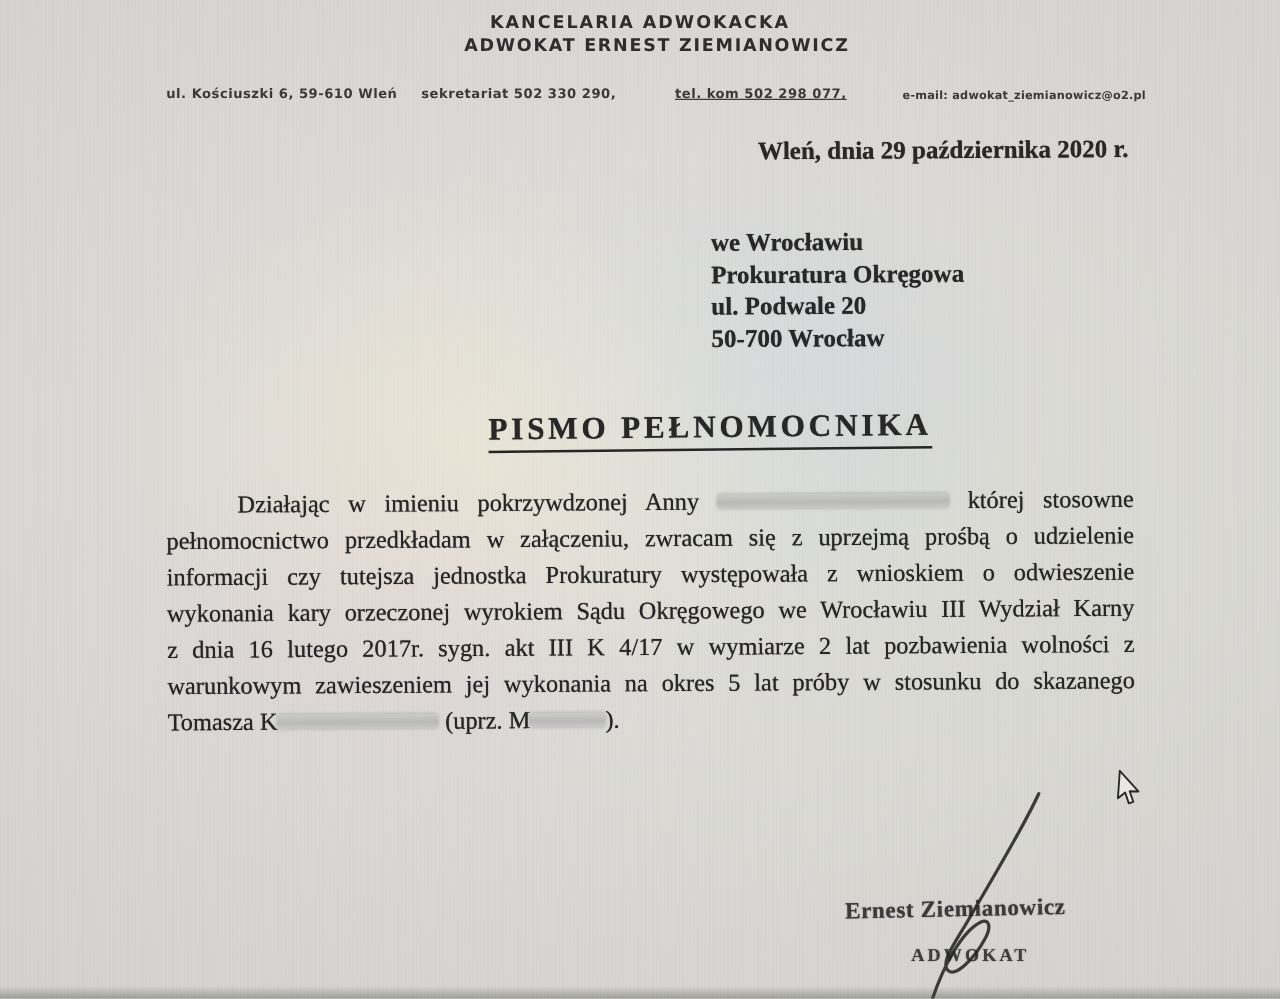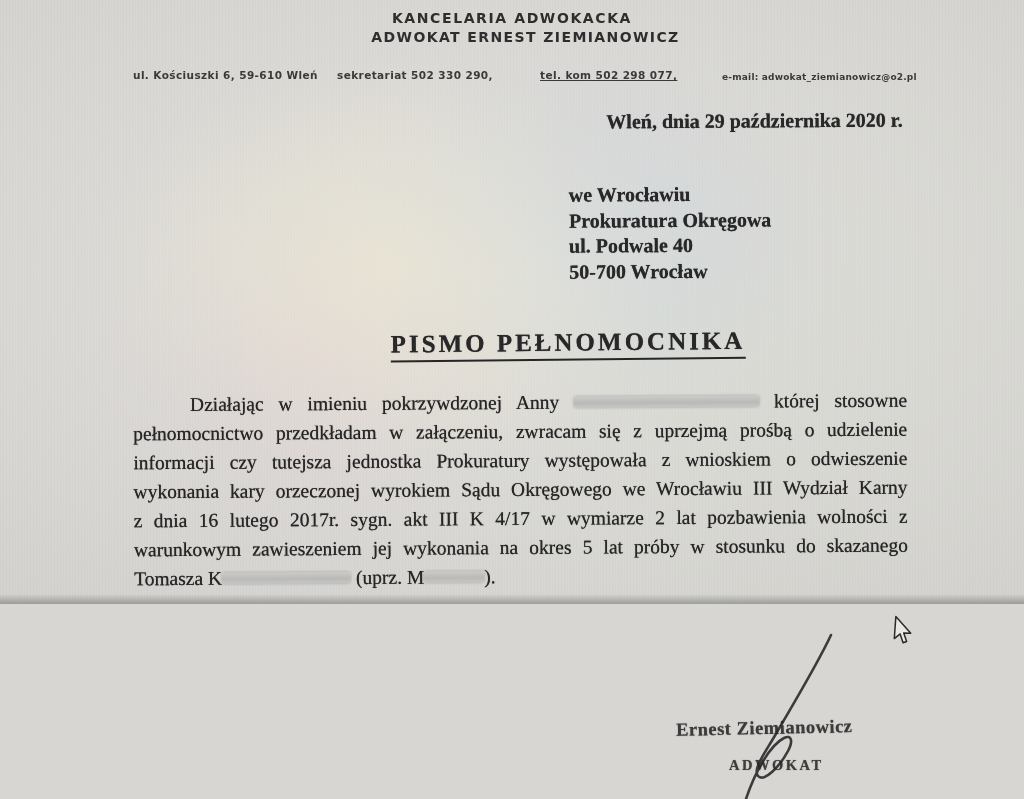--- a/index.html
+++ b/index.html
@@ -6,21 +6,21 @@
     --paper:#d8d6d2;
     --ink:#282828;
   }
   *{margin:0;padding:0;box-sizing:border-box;}
   html,body{width:1024px;height:799px;overflow:hidden;}
   body{
     font-family:"Liberation Serif", serif;
     background:var(--paper);
   }
   .page{
-    position:relative;width:1024px;height:604px;
+    position:relative;width:1024px;height:799px;
     background:
       radial-gradient(420px 300px at 38% 44%, rgba(248,238,205,0.40), rgba(248,238,205,0) 70%),
       radial-gradient(360px 260px at 58% 38%, rgba(175,200,230,0.22), rgba(175,200,230,0) 70%),
       radial-gradient(300px 240px at 30% 62%, rgba(230,190,205,0.16), rgba(230,190,205,0) 70%),
       radial-gradient(520px 380px at 72% 55%, rgba(200,215,190,0.14), rgba(200,215,190,0) 75%),
       radial-gradient(140% 120% at 50% 45%, rgba(255,255,255,0.25), rgba(120,120,116,0.16) 98%),
       repeating-linear-gradient(90deg, rgba(0,0,0,0.015) 0 1px, rgba(255,255,255,0.015) 1px 3px),
       var(--paper);
     color:var(--ink);
   }
@@ -109,21 +109,21 @@
   <div class="contact c-tel">tel. kom  502 298 077,</div>
   <div class="contact c-email">e-mail:  adwokat_ziemianowicz@o2.pl</div>
 
   <div class="content">
 
     <div class="date-line soft">Wleń, dnia 29 października 2020 r.</div>
 
     <div class="recipient soft">
       <div>we Wrocławiu</div>
       <div>Prokuratura Okręgowa</div>
-      <div>ul. Podwale 40</div>
+      <div>ul. Podwale 20</div>
       <div>50-700 Wrocław</div>
     </div>
 
     <div class="doc-title soft">PISMO PEŁNOMOCNIKA</div>
 
     <div class="body-text soft">
       <div class="bline first"><span>Działając w imieniu pokrzywdzonej Anny</span> <span class="redact r1"></span> <span>której stosowne</span></div>
       <div class="bline">pełnomocnictwo przedkładam w załączeniu, zwracam się z uprzejmą prośbą o udzielenie</div>
       <div class="bline">informacji czy tutejsza jednostka Prokuratury występowała z wnioskiem o odwieszenie</div>
       <div class="bline">wykonania kary orzeczonej wyrokiem Sądu Okręgowego we Wrocławiu III Wydział Karny</div>

